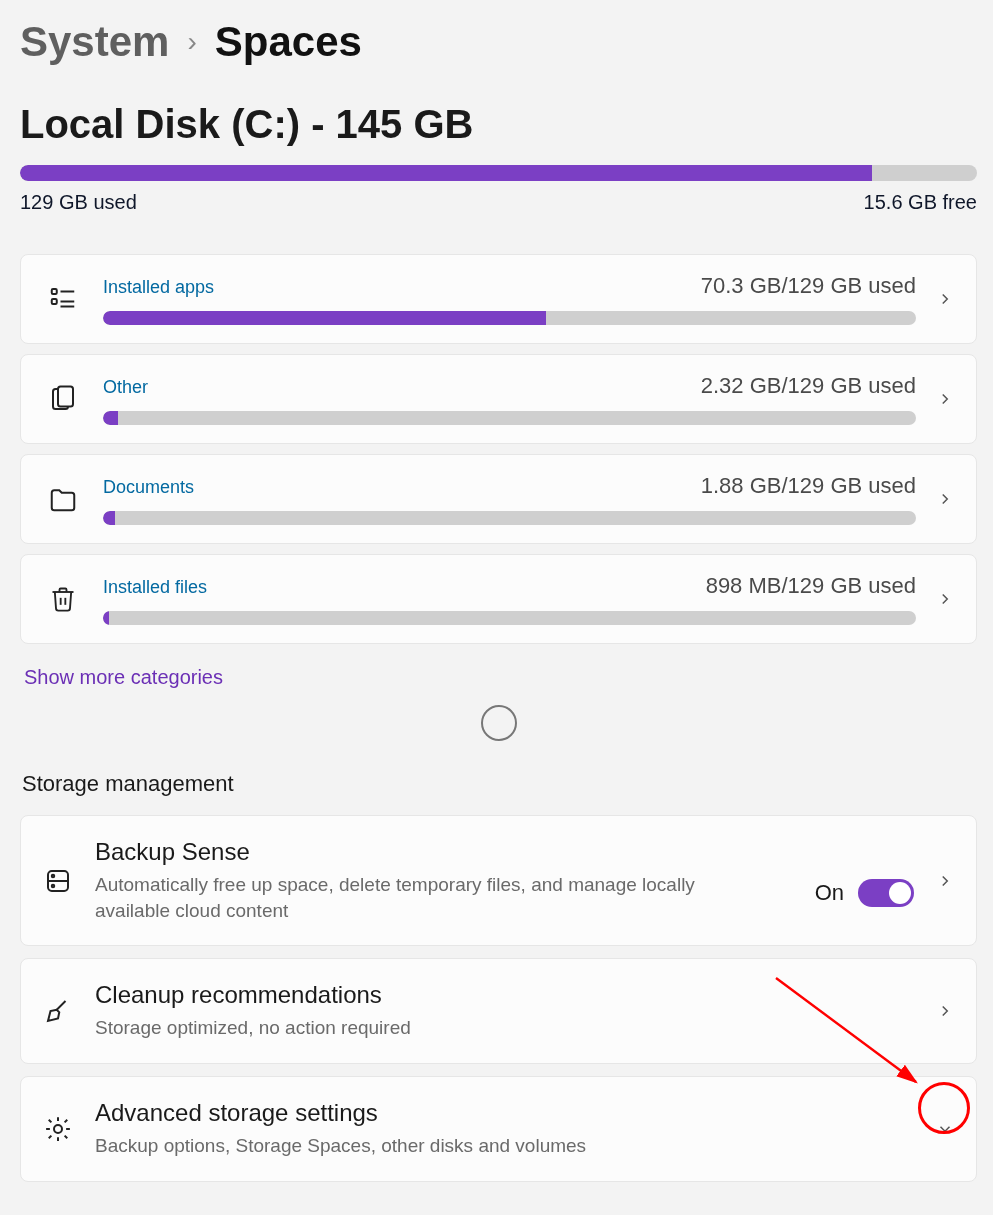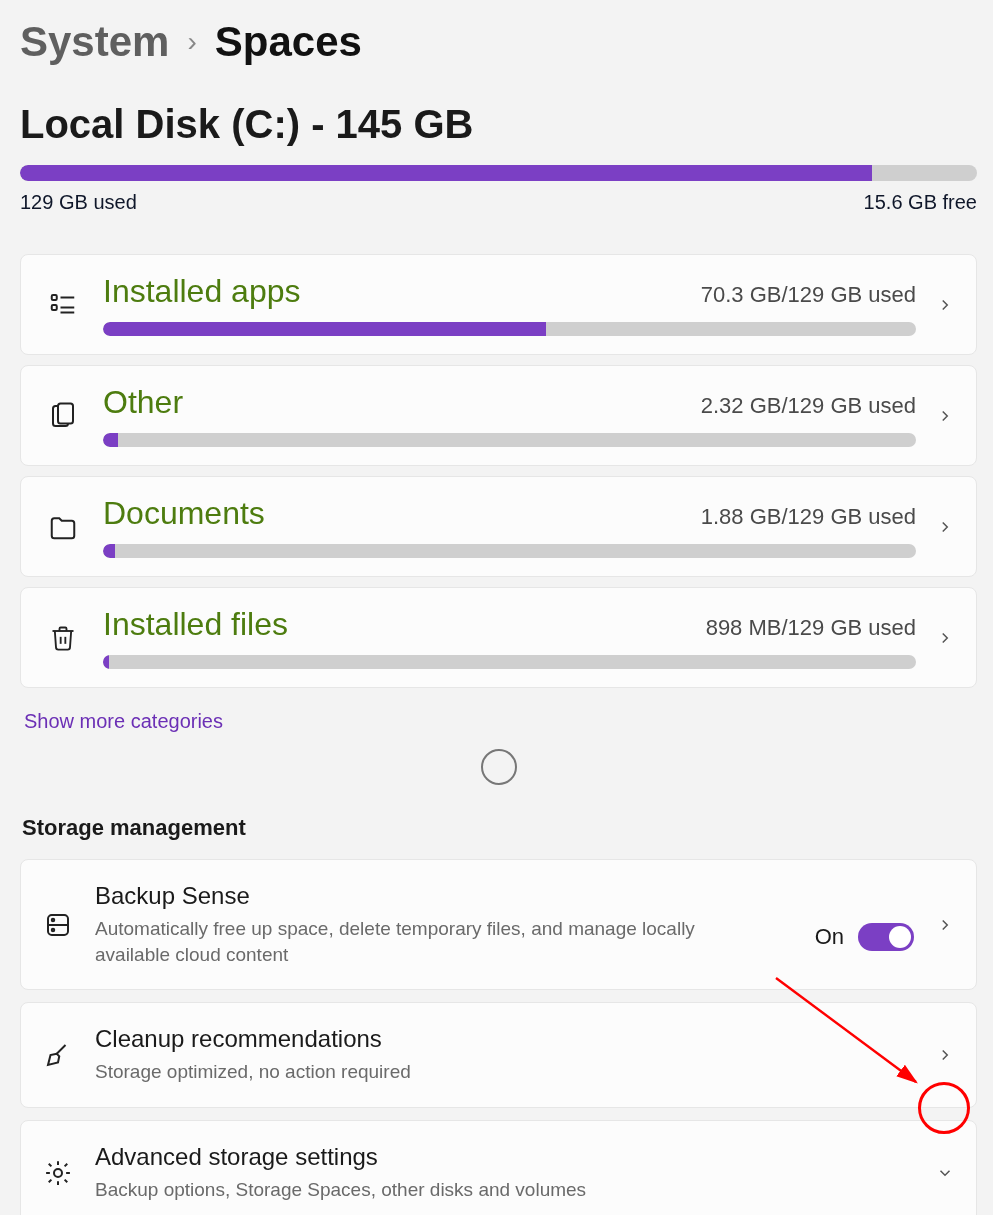--- a/index.html
+++ b/index.html
@@ -44,38 +44,38 @@
   }
   .card .icon-slot {
     width: 40px;
     display: flex;
     align-items: center;
     justify-content: center;
     flex-shrink: 0;
   }
   .card-body { flex: 1; min-width: 0; }
   .card-header-row { display: flex; justify-content: space-between; align-items: baseline; }
-  .card-title { font-size: 32px; font-weight: 400; color: #4d7c0f; }
+  .card-title { font-size: 18px; font-weight: 400; color: #0369a1; }
   .card-usage { font-size: 22px; color: #4a4a4a; }
   .mini-bar { height: 14px; background: #cfcfcf; border-radius: 7px; overflow: hidden; margin-top: 12px; }
   .mini-bar .mfill { height: 100%; background: #7b3fc4; border-radius: 7px 0 0 7px; }
   .chevron {
     flex-shrink: 0;
     color: #666;
   }
 
   .show-more { margin: 22px 0 30px 4px; color: #6b2fb5; font-size: 20px; cursor: pointer; }
 
   .spinner {
     width: 36px; height: 36px; border: 2px solid #777; border-radius: 50%;
     margin: -14px auto 30px auto;
   }
 
   
-  .section-heading { font-size: 22px; font-weight: 700; margin: 10px 0 18px 2px; }
+  .section-heading { font-size: 22px; font-weight: 400; margin: 10px 0 18px 2px; }
 
   
   .mgmt-card {
     background: #fcfcfc;
     border: 1px solid #e6e6e6;
     border-radius: 8px;
     padding: 22px;
     display: flex;
     align-items: center;
     gap: 22px;

